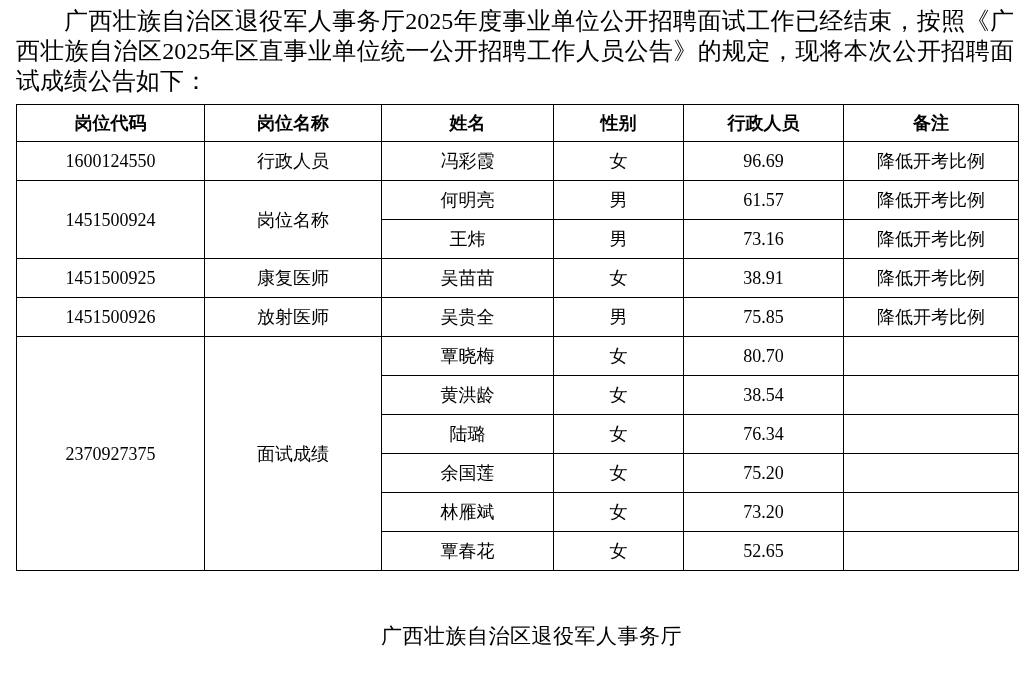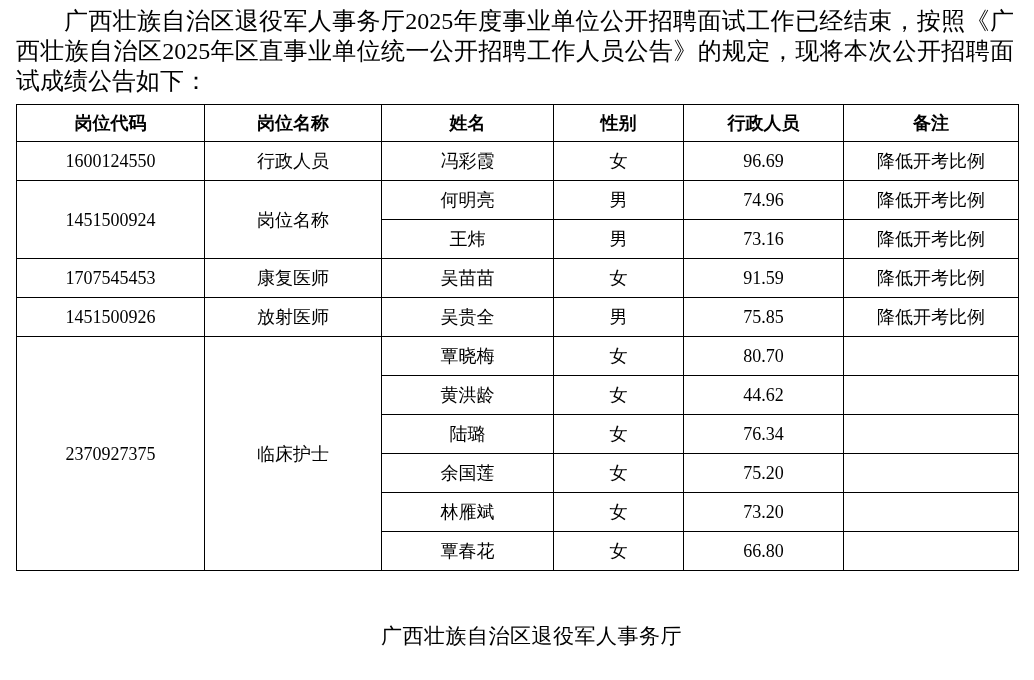--- a/index.html
+++ b/index.html
@@ -107,57 +107,57 @@
           <td>冯彩霞</td>
           <td>女</td>
           <td>96.69</td>
           <td>降低开考比例</td>
         </tr>
         <tr>
           <td rowspan="2">1451500924</td>
           <td rowspan="2">岗位名称</td>
           <td>何明亮</td>
           <td>男</td>
-          <td>74.96</td>
+          <td>61.57</td>
           <td>降低开考比例</td>
         </tr>
         <tr>
           <td>王炜</td>
           <td>男</td>
           <td>73.16</td>
           <td>降低开考比例</td>
         </tr>
         <tr>
-          <td rowspan="1">1707545453</td>
+          <td rowspan="1">1451500925</td>
           <td rowspan="1">康复医师</td>
           <td>吴苗苗</td>
           <td>女</td>
-          <td>91.59</td>
+          <td>38.91</td>
           <td>降低开考比例</td>
         </tr>
         <tr>
           <td rowspan="1">1451500926</td>
           <td rowspan="1">放射医师</td>
           <td>吴贵全</td>
           <td>男</td>
           <td>75.85</td>
           <td>降低开考比例</td>
         </tr>
         <tr>
           <td rowspan="6">2370927375</td>
-          <td rowspan="6">临床护士</td>
+          <td rowspan="6">面试成绩</td>
           <td>覃晓梅</td>
           <td>女</td>
           <td>80.70</td>
           <td></td>
         </tr>
         <tr>
           <td>黄洪龄</td>
           <td>女</td>
-          <td>44.62</td>
+          <td>38.54</td>
           <td></td>
         </tr>
         <tr>
           <td>陆璐</td>
           <td>女</td>
           <td>76.34</td>
           <td></td>
         </tr>
         <tr>
           <td>余国莲</td>
@@ -167,21 +167,21 @@
         </tr>
         <tr>
           <td>林雁斌</td>
           <td>女</td>
           <td>73.20</td>
           <td></td>
         </tr>
         <tr>
           <td>覃春花</td>
           <td>女</td>
-          <td>66.80</td>
+          <td>52.65</td>
           <td></td>
         </tr>
       </tbody>
   </table>
 
   <div class="footer">
     <div class="org">广西壮族自治区退役军人事务厅</div>
   </div>
 
 </div>

